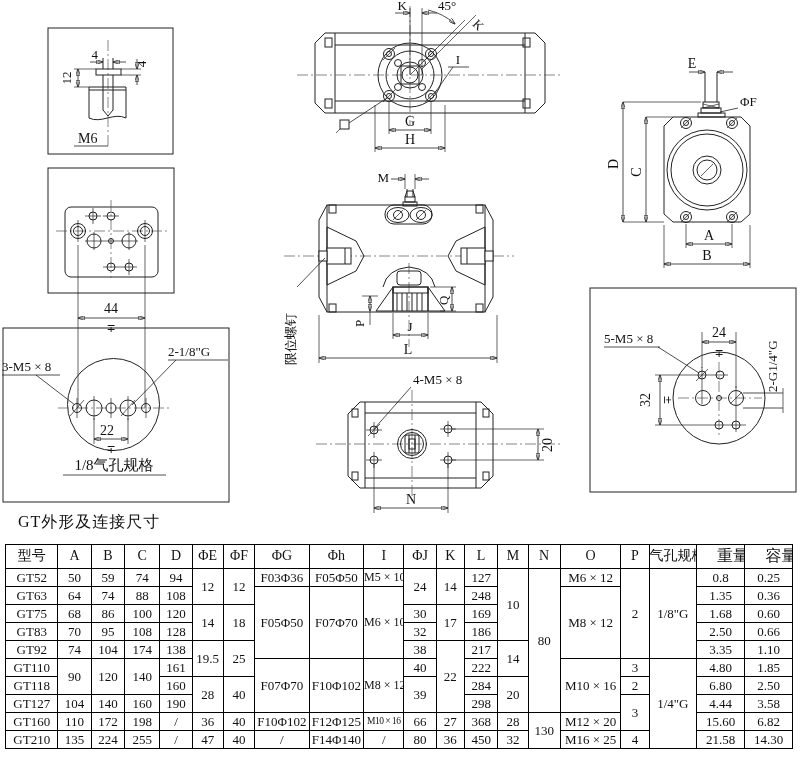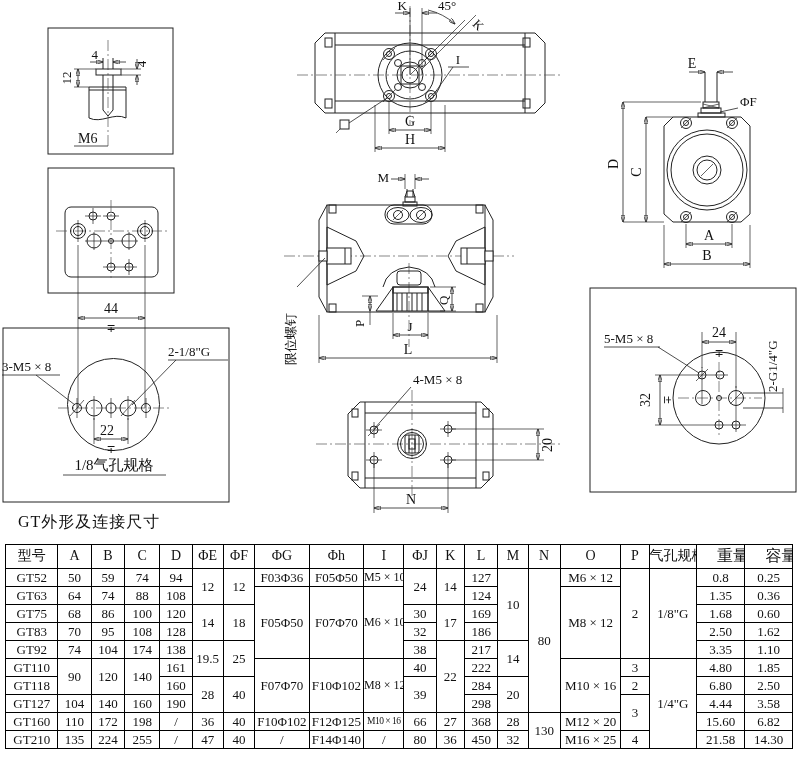--- a/index.html
+++ b/index.html
@@ -599,21 +599,21 @@
           </tr>
           <tr>
             <td>GT63</td>
             <td>64</td>
             <td>74</td>
             <td>88</td>
             <td>108</td>
             <td rowspan="4">F05Φ50</td>
             <td rowspan="4">F07Φ70</td>
             <td rowspan="4" class="sm">M6 × 10</td>
-            <td>124</td>
+            <td>248</td>
             <td rowspan="4">M8 × 12</td>
             <td>1.35</td>
             <td>0.36</td>
           </tr>
           <tr>
             <td>GT75</td>
             <td>68</td>
             <td>86</td>
             <td>100</td>
             <td>120</td>
@@ -627,21 +627,21 @@
           </tr>
           <tr>
             <td>GT83</td>
             <td>70</td>
             <td>95</td>
             <td>108</td>
             <td>128</td>
             <td>32</td>
             <td>186</td>
             <td>2.50</td>
-            <td>1.62</td>
+            <td>0.66</td>
           </tr>
           <tr>
             <td>GT92</td>
             <td>74</td>
             <td>104</td>
             <td>174</td>
             <td>138</td>
             <td rowspan="2">19.5</td>
             <td rowspan="2">25</td>
             <td>38</td>

